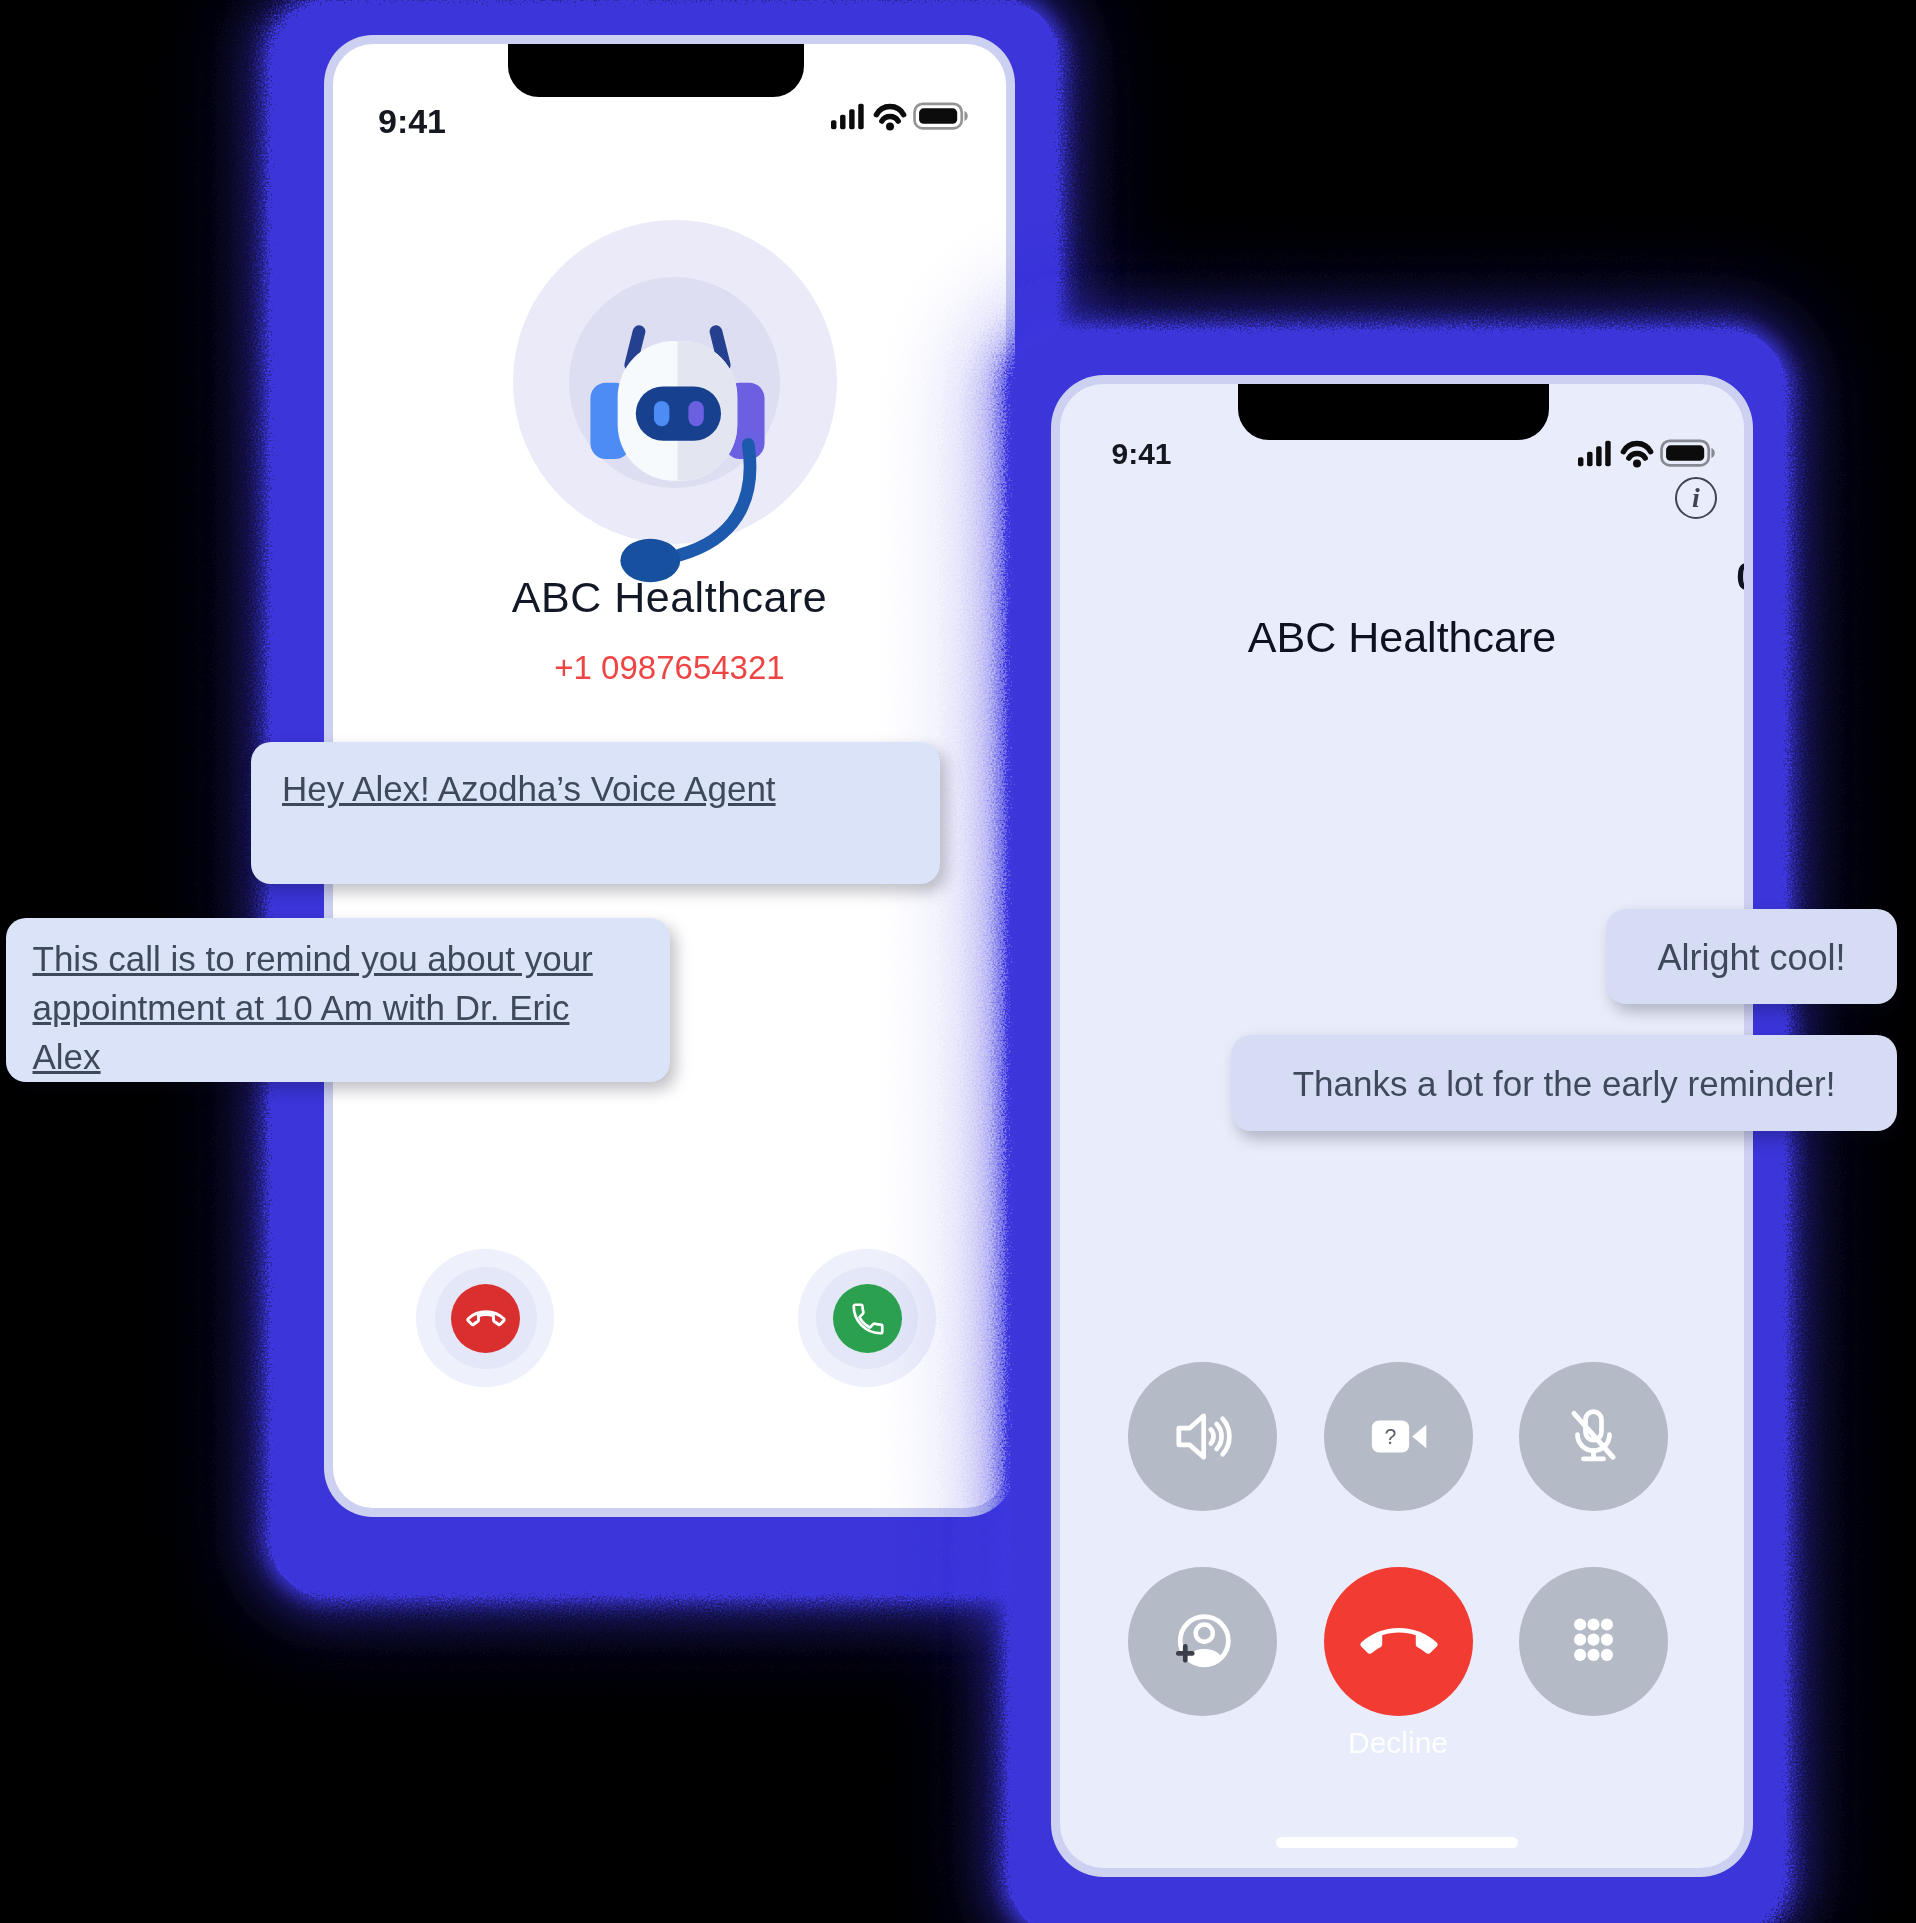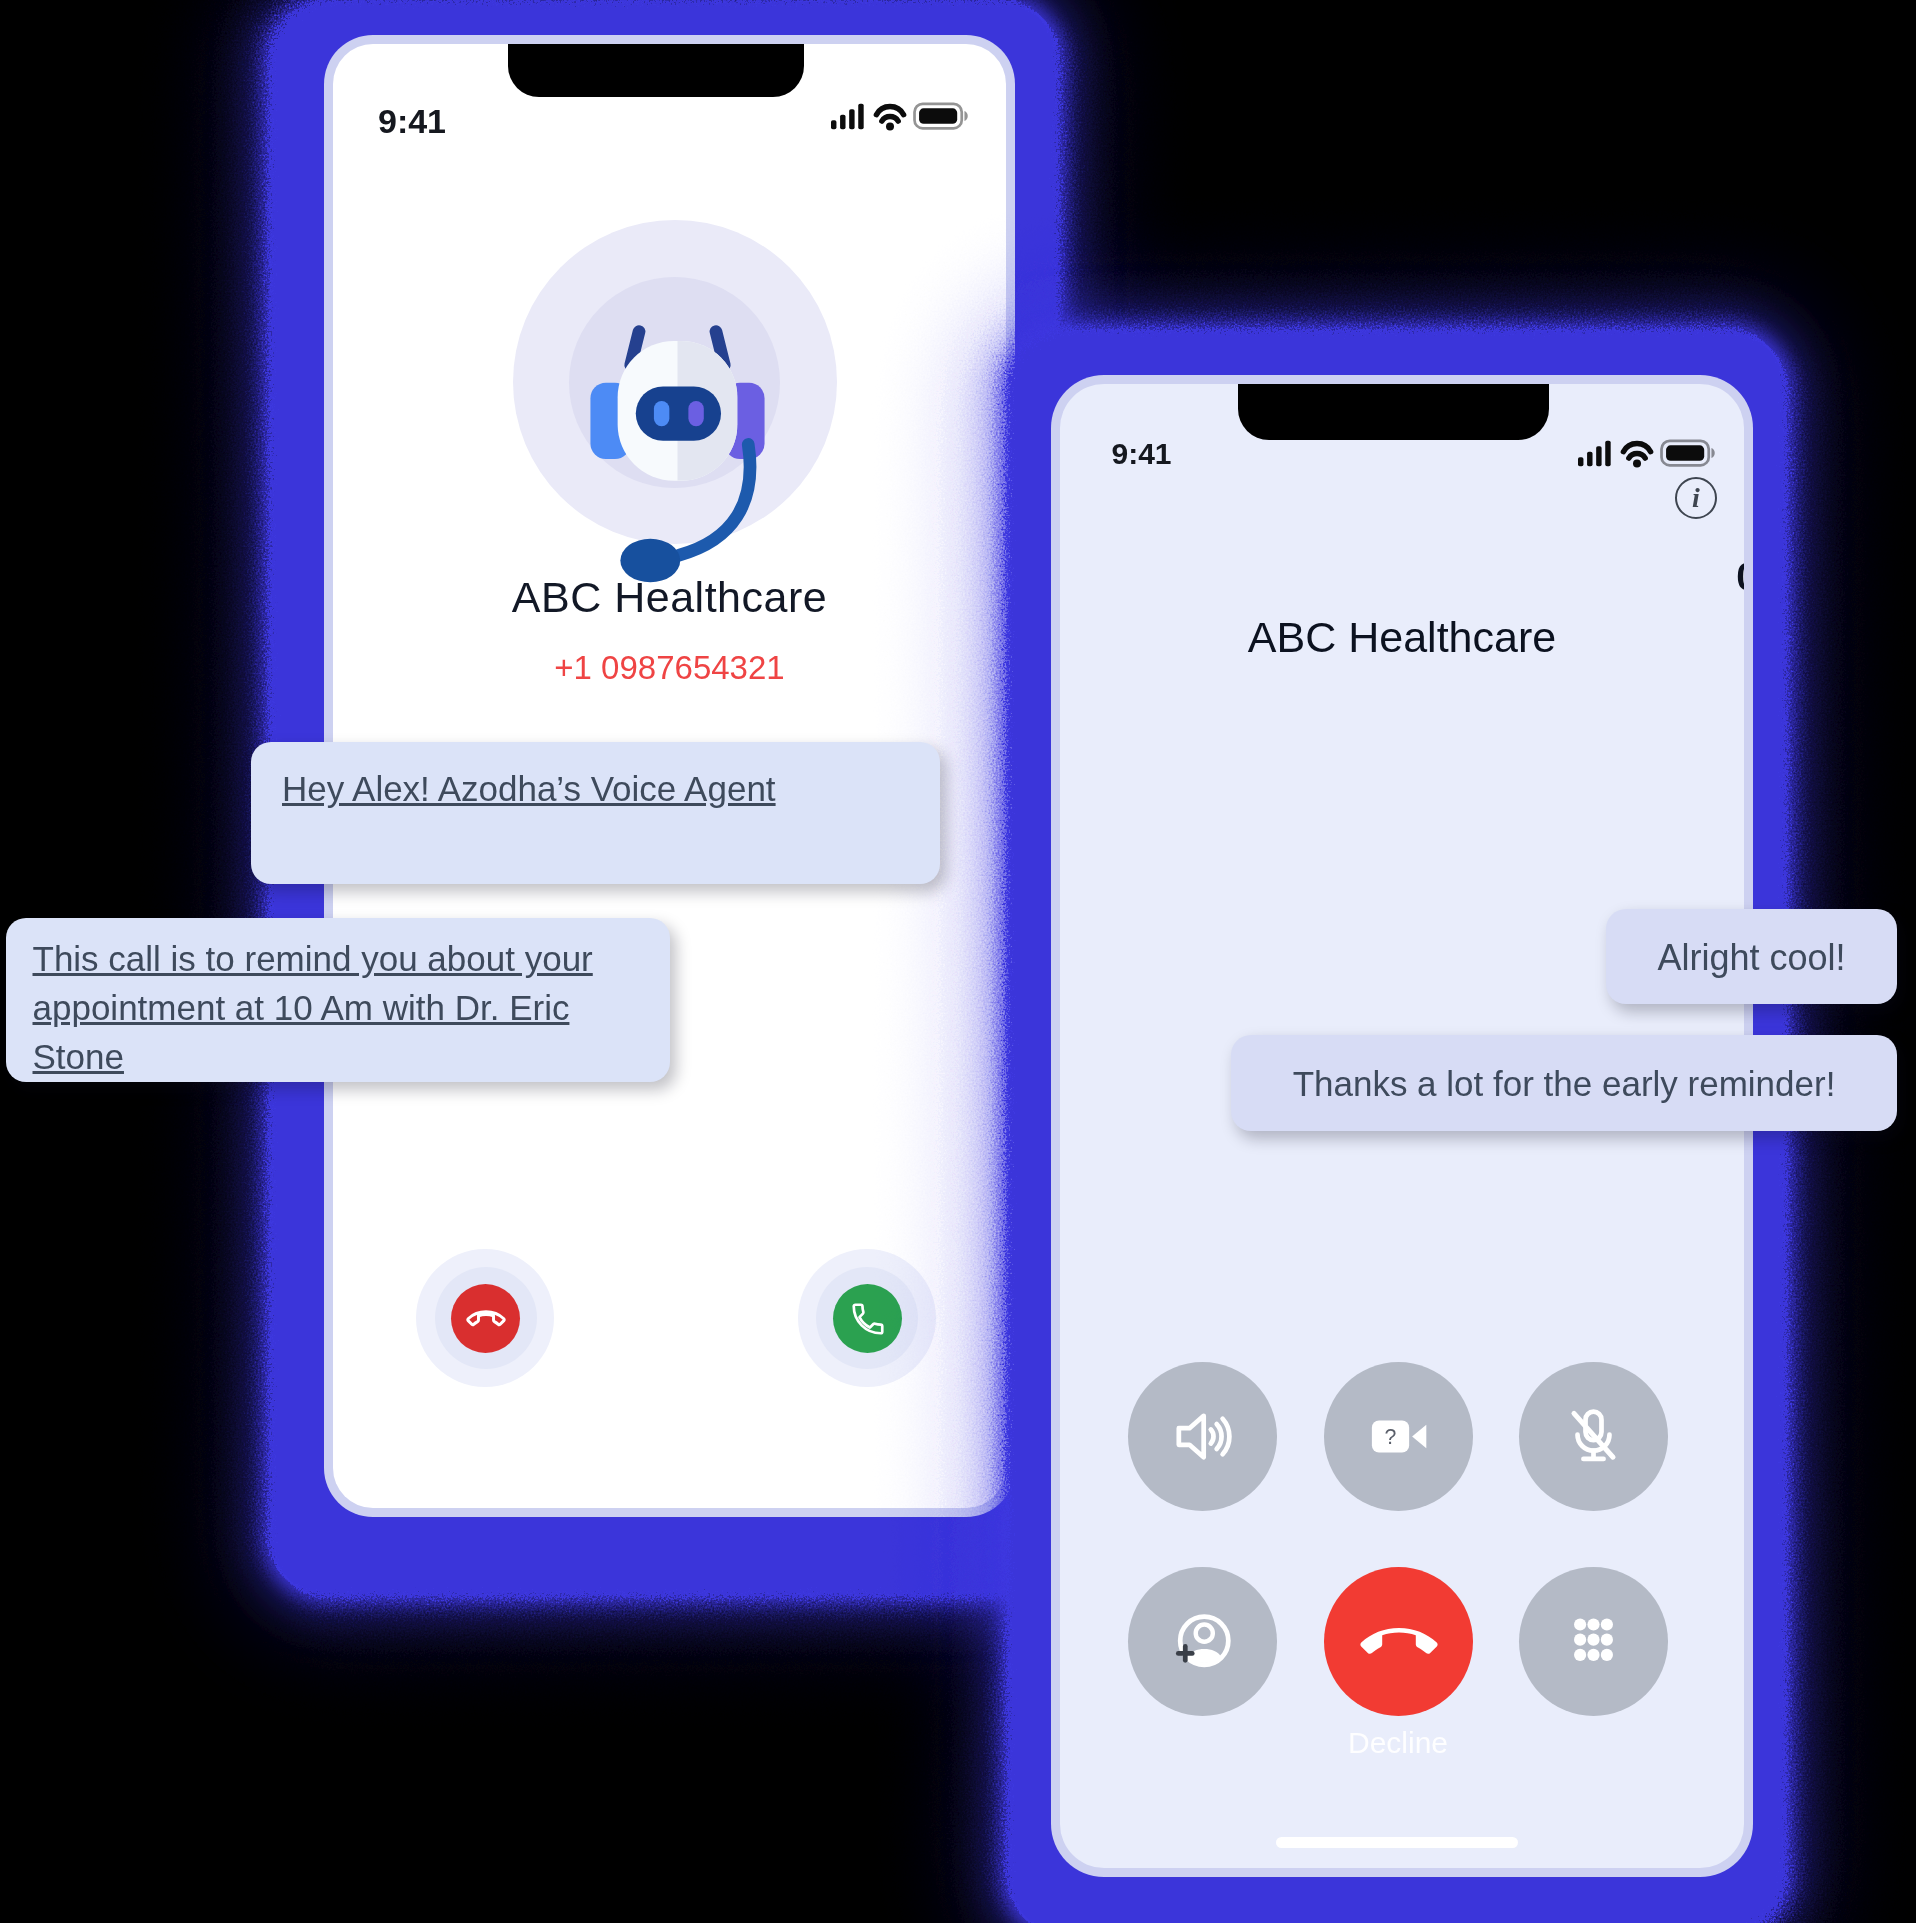--- a/index.html
+++ b/index.html
@@ -154,21 +154,21 @@
     <div class="caller-name">ABC Healthcare</div>
     <div class="caller-number">+1 0987654321</div>
   </div>
 
   <div class="bubble bubble-l bub-l1">
     <div>Hey Alex! Azodha’s Voice Agent</div>
   </div>
   <div class="bubble bubble-l bub-l2">
     <div>This call is to remind you about your</div>
     <div>appointment at 10 Am with Dr. Eric</div>
-    <div>Stone</div>
+    <div>Alex</div>
   </div>
 
   <div class="halo act-halo-outer" style="left:416px;top:1249px;"></div>
   <div class="halo act-halo-mid" style="left:435px;top:1267px;"></div>
   <div class="act-btn decline-btn" style="left:451px;top:1284px;">
     <svg width="42" height="42" viewBox="0 0 24 24">
       <path d="M12 9.5c-1.5 0-2.95.22-4.3.64v2.55c0 .33-.19.63-.47.77-.83.42-1.59.95-2.27 1.57-.3.28-.78.28-1.08-.02L1.8 12.93c-.3-.3-.3-.79.01-1.08C4.42 9.4 8.03 7.9 12 7.9s7.58 1.5 10.19 3.95c.31.29.31.78.01 1.08l-2.08 2.08c-.3.3-.78.3-1.08.02-.68-.62-1.44-1.15-2.27-1.57-.28-.14-.47-.44-.47-.77V10.14C14.95 9.72 13.5 9.5 12 9.5z" fill="none" stroke="#fff" stroke-width="1.7" stroke-linejoin="round"></path>
     </svg>
   </div>
   <div class="halo act-halo-outer" style="left:798px;top:1249px;"></div>

